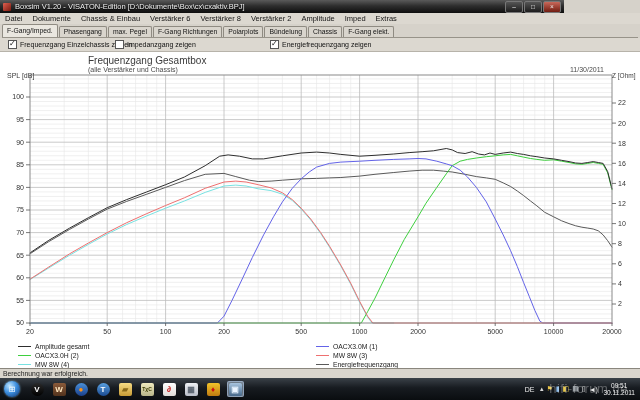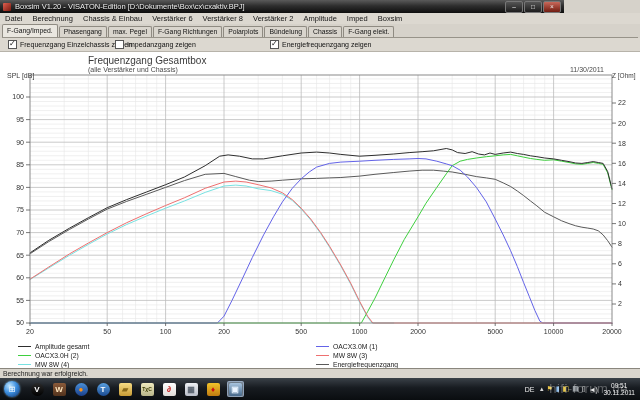--- a/index.html
+++ b/index.html
@@ -76,28 +76,28 @@
     <div class="wtitle">Boxsim V1.20 - VISATON-Edition [D:\Dokumente\Box\cx\cxaktiv.BPJ]</div>
     <div class="winbtns" id="winbtns">
         <div class="winbtn">–</div>
         <div class="winbtn">□</div>
         <div class="winbtn close">×</div>
       </div>
   </div>
 
   <div class="menubar" id="menubar">
       <div class="menuitem">Datei</div>
-      <div class="menuitem">Berechnung</div>
+      <div class="menuitem">Dokumente</div>
       <div class="menuitem">Chassis &amp; Einbau</div>
       <div class="menuitem">Verstärker 6</div>
       <div class="menuitem">Verstärker 8</div>
       <div class="menuitem">Verstärker 2</div>
       <div class="menuitem">Amplitude</div>
       <div class="menuitem">Imped</div>
-      <div class="menuitem">Boxsim</div>
+      <div class="menuitem">Extras</div>
     </div>
 
   <div class="tabsrow" id="tabsrow">
       <div class="tab active">F-Gang/Imped.</div>
       <div class="tab">Phasengang</div>
       <div class="tab">max. Pegel</div>
       <div class="tab">F-Gang Richtungen</div>
       <div class="tab">Polarplots</div>
       <div class="tab">Bündelung</div>
       <div class="tab">Chassis</div>

